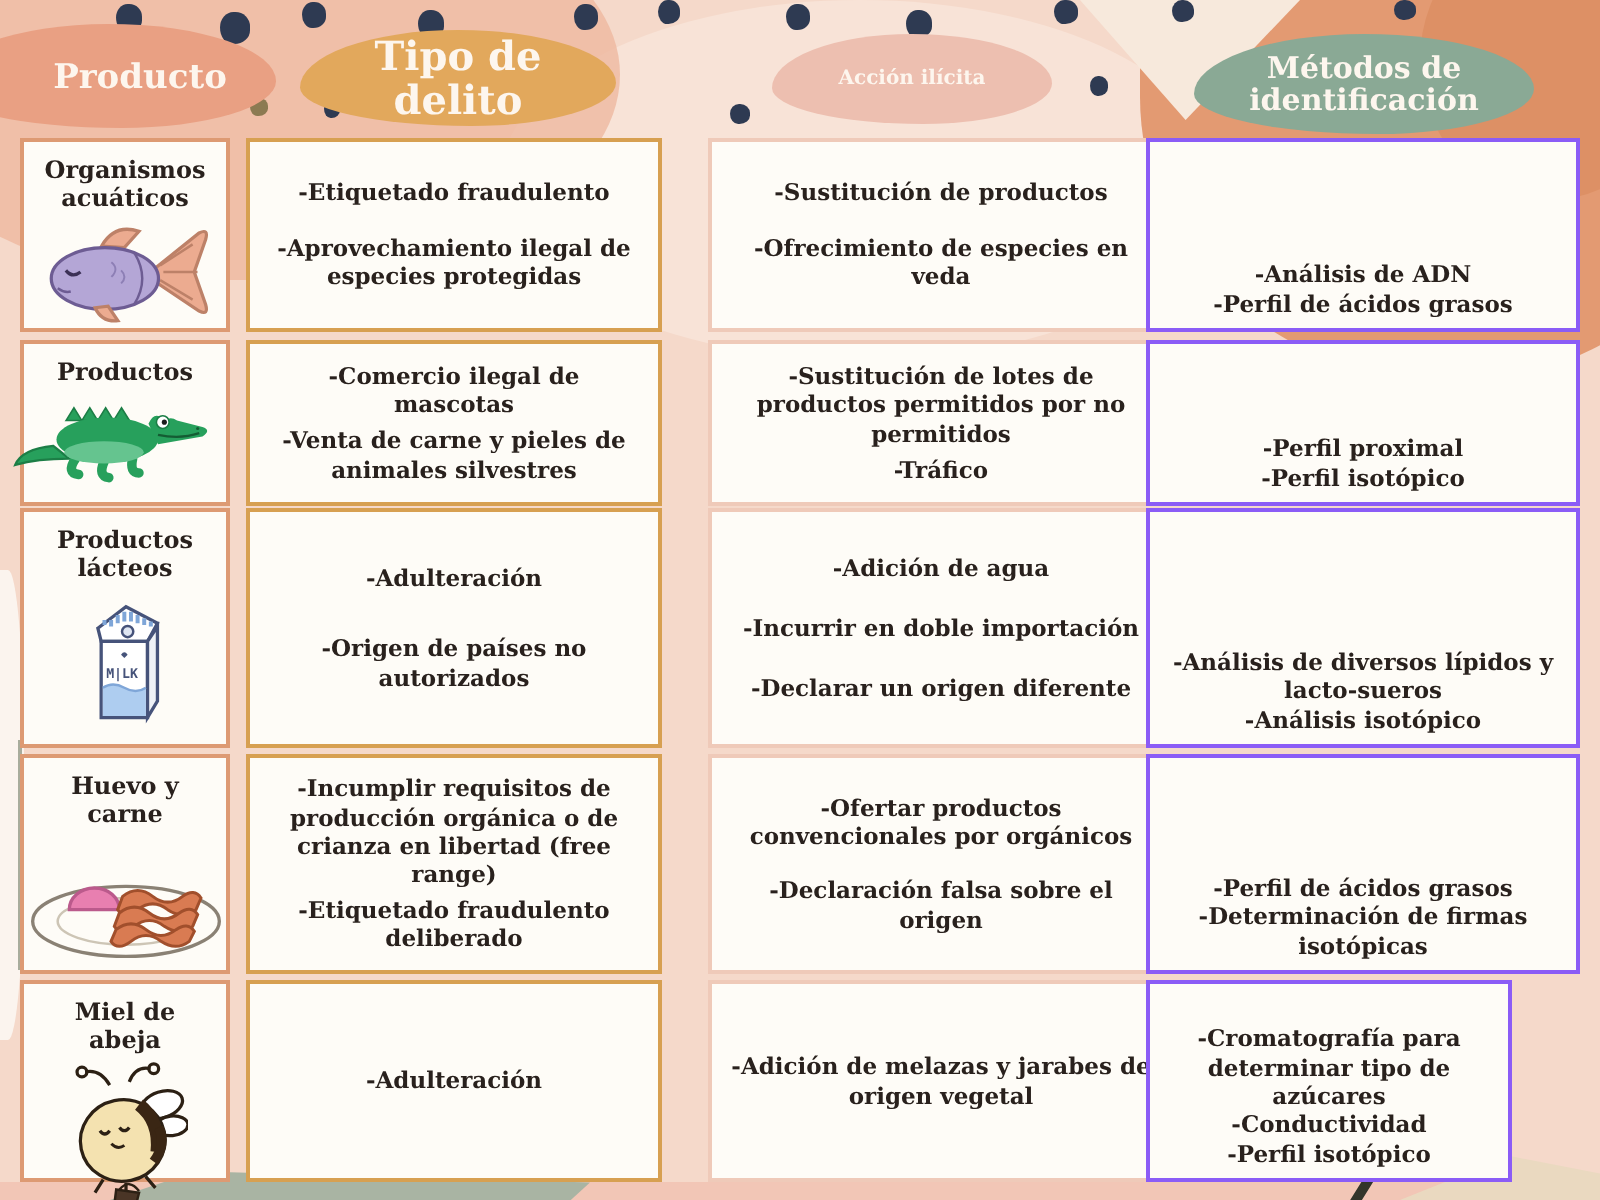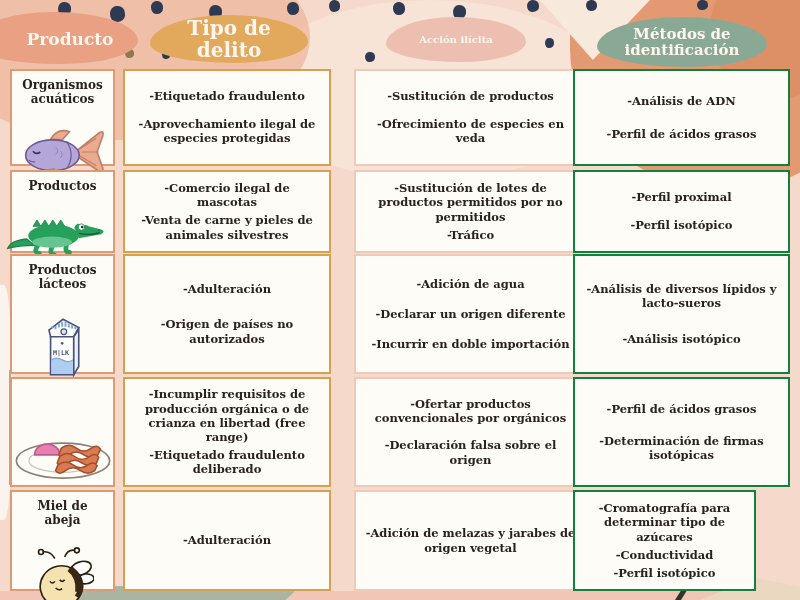--- a/index.html
+++ b/index.html
@@ -34,22 +34,22 @@
   
   .cell{
     position:absolute;z-index:5;background:#fefcf7;box-sizing:border-box;
     display:flex;flex-direction:column;align-items:center;justify-content:space-evenly;
     text-align:center;padding:5px 8px;
   }
   .cell p{margin:0;font-size:11.5px;font-weight:bold;color:#29211d;line-height:1.25;}
   .b1{border:2px solid #dd9a73;}
   .b2{border:2px solid #d7a051;}
   .b3{border:2px solid #efcab9;margin-left:20px;}
-  .b4{border:2px solid #15803d;}
-  .pcell{justify-content:flex-start;padding-top:7px;gap:19px;overflow:visible;}
+  .b4{border:2px solid #8b5cf6;justify-content:flex-end;}
+  .pcell{justify-content:flex-start;padding-top:7px;gap:3px;overflow:visible;}
   .pname{font-size:12px;font-weight:bold;color:#29211d;line-height:1.2;}
   .icon{flex:0 0 auto;}
 </style>
 </head>
 <body>
 
 <div class="canvas">
 
   <div class="blob bg-wash-center"></div>
   <div class="blob bg-blob-topleft-soft"></div>
@@ -170,29 +170,30 @@
       <path d="M26,38 q2,-3 4,0 l-2,2 Z" fill="#46537a"></path>
       <text x="17" y="52" font-size="8" font-weight="bold" fill="#46537a" font-family="DejaVu Sans Mono, monospace">M|LK</text>
     </svg>
   </div>
   <div class="cell b2" style="left:123px;top:254px;width:208px;height:120px">
     <p>-Adulteración</p>
     <p>-Origen de países no autorizados</p>
   </div>
   <div class="cell b3" style="left:334px;top:254px;width:233px;height:120px">
     <p>-Adición de agua</p>
+    <p>-Incurrir en doble importación</p>
     <p>-Declarar un origen diferente</p>
-    <p>-Incurrir en doble importación</p>
   </div>
   <div class="cell b4" style="left:573px;top:254px;width:217px;height:120px">
     <p>-Análisis de diversos lípidos y lacto-sueros</p>
     <p>-Análisis isotópico</p>
   </div>
 
   <div class="cell pcell b1" style="left:10px;top:377px;width:105px;height:110px">
+    <div class="pname">Huevo y carne</div>
     <svg class="icon" width="100" height="52" viewBox="0 0 120 62" style="margin-top:auto">
       <ellipse cx="60" cy="39" rx="56" ry="21" fill="#fefcf7" stroke="#8a8174" stroke-width="2"></ellipse>
       <ellipse cx="60" cy="39" rx="41" ry="14" fill="none" stroke="#cdc5b5" stroke-width="1.5"></ellipse>
       <path d="M26,32 a15,13 0 0 1 30,0 Z" fill="#e87fb0" stroke="#bb5a8c" stroke-width="2"></path>
       <g stroke="#a14f2c" stroke-width="1.8" fill="#d97b52">
         <path d="M58,24 q9,-7 18,0 q9,7 18,0 q7,-5 11,1 l-3,7 q-8,6 -17,0 q-9,-7 -18,0 q-8,6 -12,0 Z"></path>
         <path d="M56,34 q9,-7 18,0 q9,7 18,0 q7,-5 11,1 l-3,7 q-8,6 -17,0 q-9,-7 -18,0 q-8,6 -12,0 Z"></path>
         <path d="M54,44 q9,-7 18,0 q9,7 18,0 q7,-5 11,1 l-3,6 q-8,6 -17,0 q-9,-7 -18,0 q-8,6 -12,0 Z"></path>
       </g>
     </svg>

